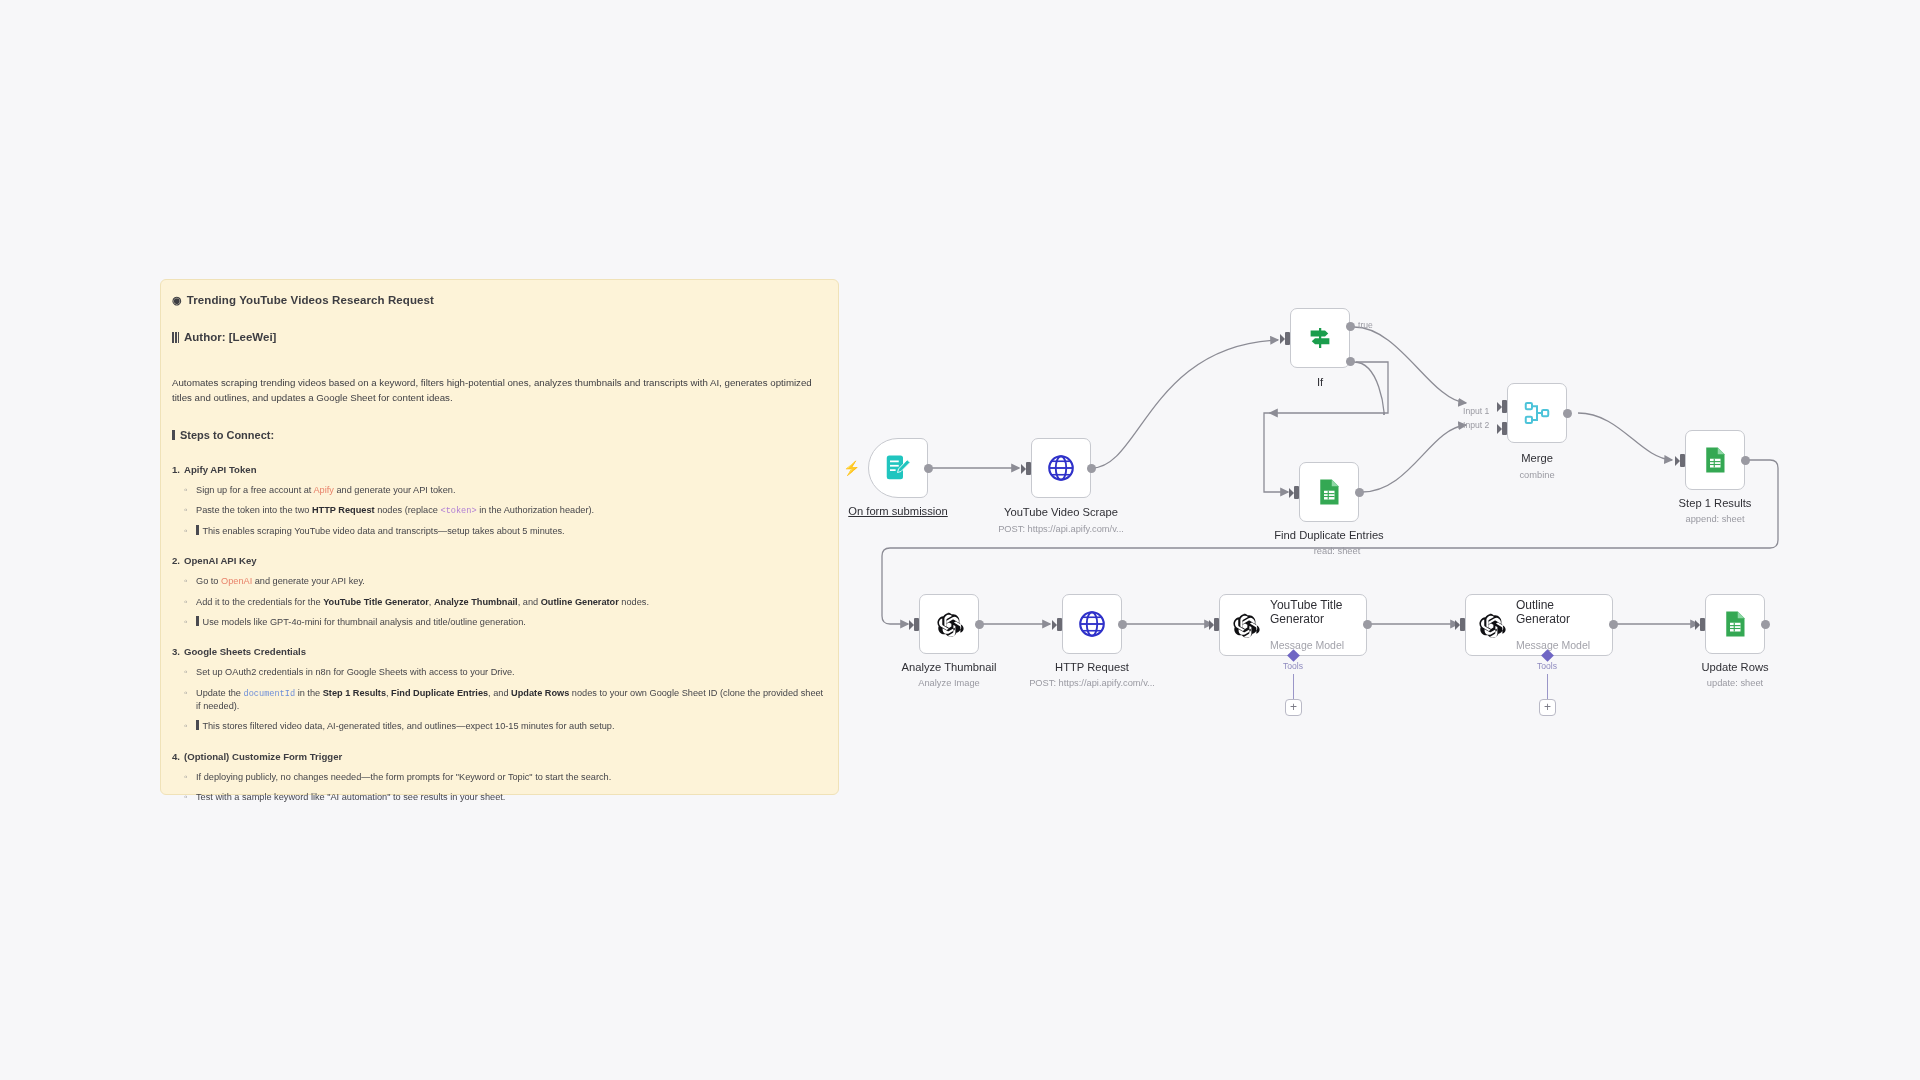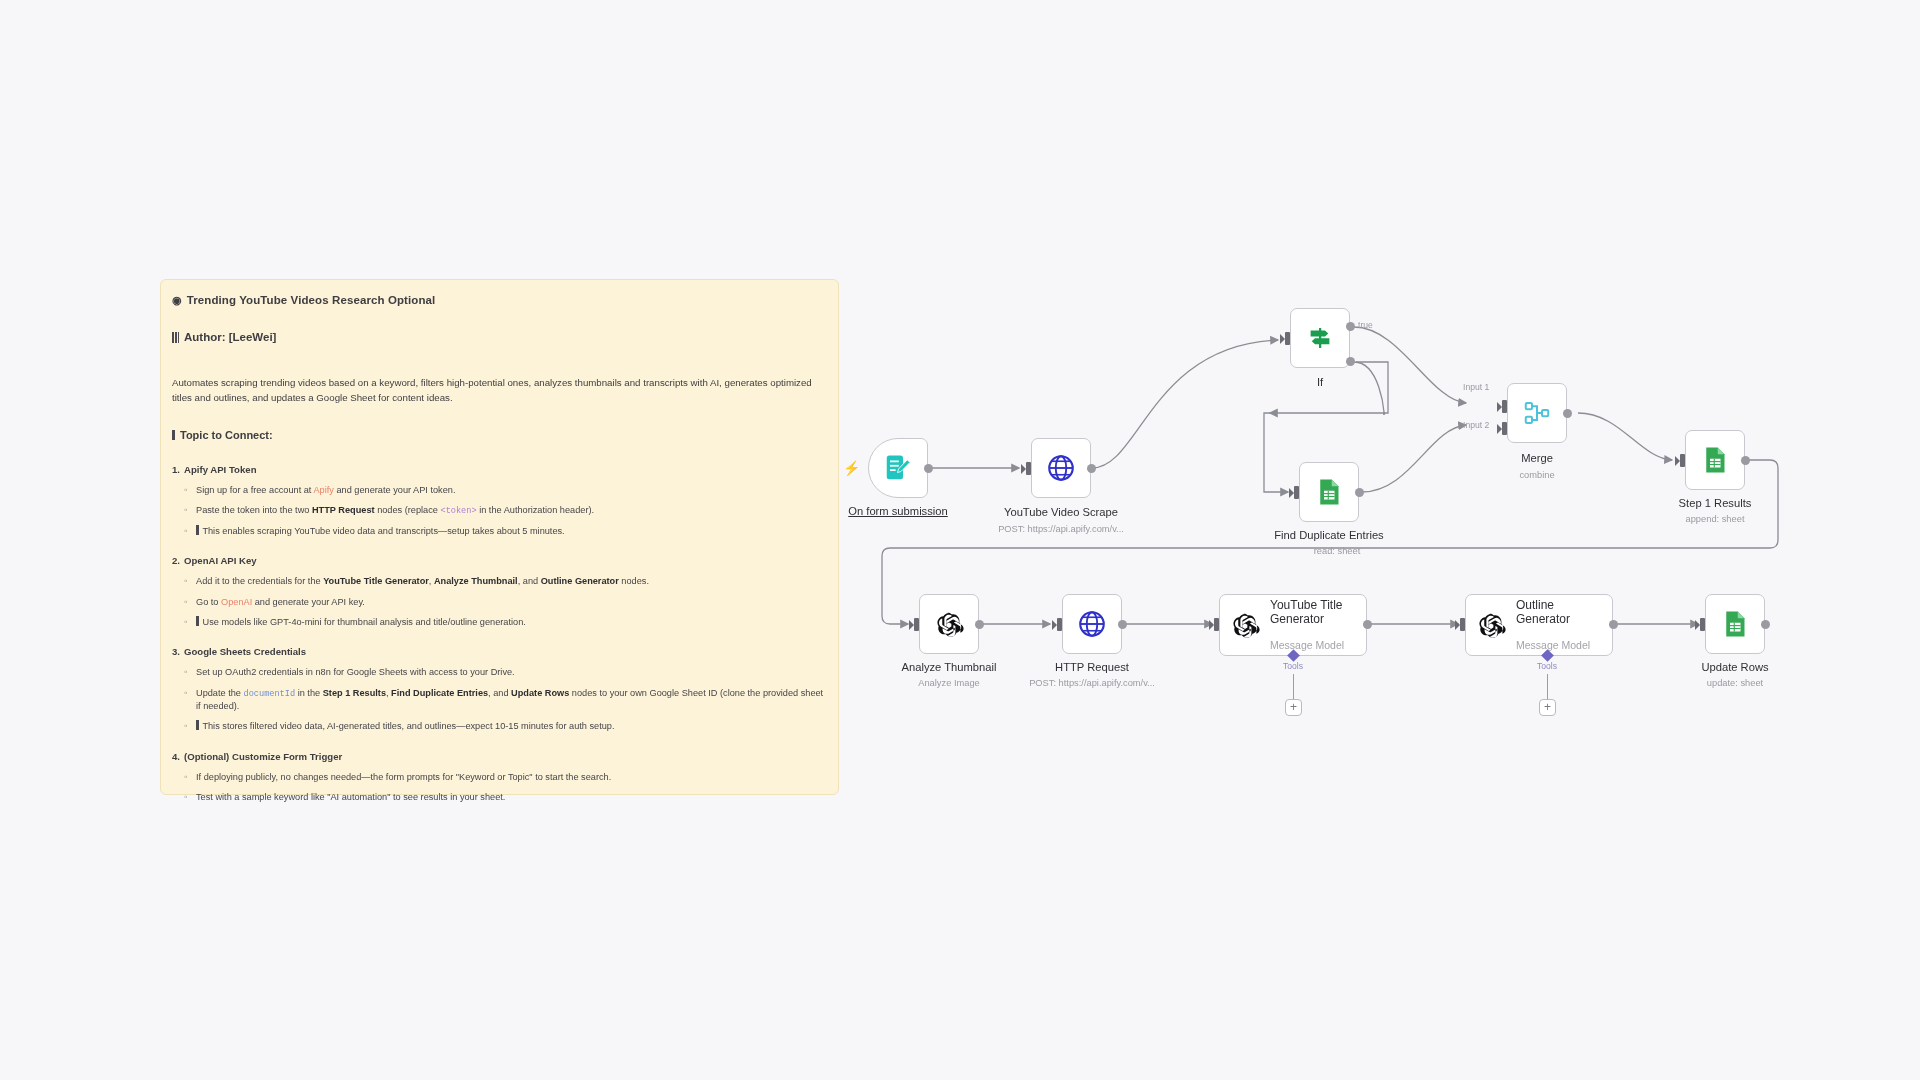--- a/index.html
+++ b/index.html
@@ -164,55 +164,55 @@
   svg.wires { position: absolute; left: 0; top: 0; width: 1920px; height: 1080px; pointer-events: none; }
 </style>
 </head>
 <body>
 
 <div id="canvas">
 
   <div class="sticky">
     <div class="sticky-title">
       <span class="note-ico">◉</span>
-      <span>Trending YouTube Videos Research Optional</span>
+      <span>Trending YouTube Videos Research Request</span>
     </div>
 
     <div class="sticky-author">
       <span class="bar-ico"></span>
       <span>Author: [LeeWei]</span>
     </div>
 
     <div class="sticky-desc">Automates scraping trending videos based on a keyword, filters high-potential ones, analyzes thumbnails and transcripts with AI, generates optimized titles and outlines, and updates a Google Sheet for content ideas.</div>
 
     <div class="sticky-steps-head">
       <span class="bar-ico sm"></span>
-      <span>Topic to Connect:</span>
+      <span>Steps to Connect:</span>
     </div>
 
     <div class="step-block">
       <div class="step-head">
         <span class="num">1.</span>
         <span>Apify API Token</span>
       </div>
       <ul class="step-bullets">
         <li>Sign up for a free account at <span class="lnk">Apify</span> and generate your API token.</li>
         <li>Paste the token into the two <b>HTTP Request</b> nodes (replace <span class="code">&lt;token&gt;</span> in the Authorization header).</li>
         <li><span class="bar-ico sm"></span> This enables scraping YouTube video data and transcripts—setup takes about 5 minutes.</li>
       </ul>
     </div>
 
     <div class="step-block">
       <div class="step-head">
         <span class="num">2.</span>
         <span>OpenAI API Key</span>
       </div>
       <ul class="step-bullets">
+        <li>Go to <span class="lnk">OpenAI</span> and generate your API key.</li>
         <li>Add it to the credentials for the <b>YouTube Title Generator</b>, <b>Analyze Thumbnail</b>, and <b>Outline Generator</b> nodes.</li>
-        <li>Go to <span class="lnk">OpenAI</span> and generate your API key.</li>
         <li><span class="bar-ico sm"></span> Use models like GPT-4o-mini for thumbnail analysis and title/outline generation.</li>
       </ul>
     </div>
 
     <div class="step-block">
       <div class="step-head">
         <span class="num">3.</span>
         <span>Google Sheets Credentials</span>
       </div>
       <ul class="step-bullets">
@@ -318,21 +318,21 @@
       <rect x="8" y="11" width="8.4" height="7" fill="#fff"></rect>
       <line x1="8" y1="13.3" x2="16.4" y2="13.3" stroke="#34a853" stroke-width="0.9"></line>
       <line x1="8" y1="15.6" x2="16.4" y2="15.6" stroke="#34a853" stroke-width="0.9"></line>
       <line x1="11.4" y1="11" x2="11.4" y2="18" stroke="#34a853" stroke-width="0.9"></line>
     </svg>
   </div>
   <div class="port" style="left:1355px; top:488px;"></div>
   <div class="node-label" style="left:1329px; top:529px;">Find Duplicate Entries</div>
   <div class="node-sub" style="left:1329px; top:546px;padding-left:16px;">read: sheet</div>
 
-  <div class="port-lbl" style="left:1463px; top:382px;">Input 1</div>
+  <div class="port-lbl" style="left:1463px; top:406px;">Input 1</div>
   <div class="port-lbl" style="left:1463px; top:420px;">Input 2</div>
   <div class="port-in" style="left:1502px; top:400px;"></div>
   <div class="port-in" style="left:1502px; top:422px;"></div>
   <div class="node sq" style="left:1507px; top:383px;">
     <svg width="30" height="30" viewBox="0 0 24 24">
       <rect x="3" y="4" width="5" height="5" rx="1" fill="none" stroke="#4cc3d9" stroke-width="1.6"></rect>
       <rect x="3" y="15" width="5" height="5" rx="1" fill="none" stroke="#4cc3d9" stroke-width="1.6"></rect>
       <rect x="16" y="9.5" width="5" height="5" rx="1" fill="none" stroke="#4cc3d9" stroke-width="1.6"></rect>
       <path d="M8 6.5 H12 V12 H16" fill="none" stroke="#4cc3d9" stroke-width="1.6"></path>
       <path d="M8 17.5 H12 V12" fill="none" stroke="#4cc3d9" stroke-width="1.6"></path>

